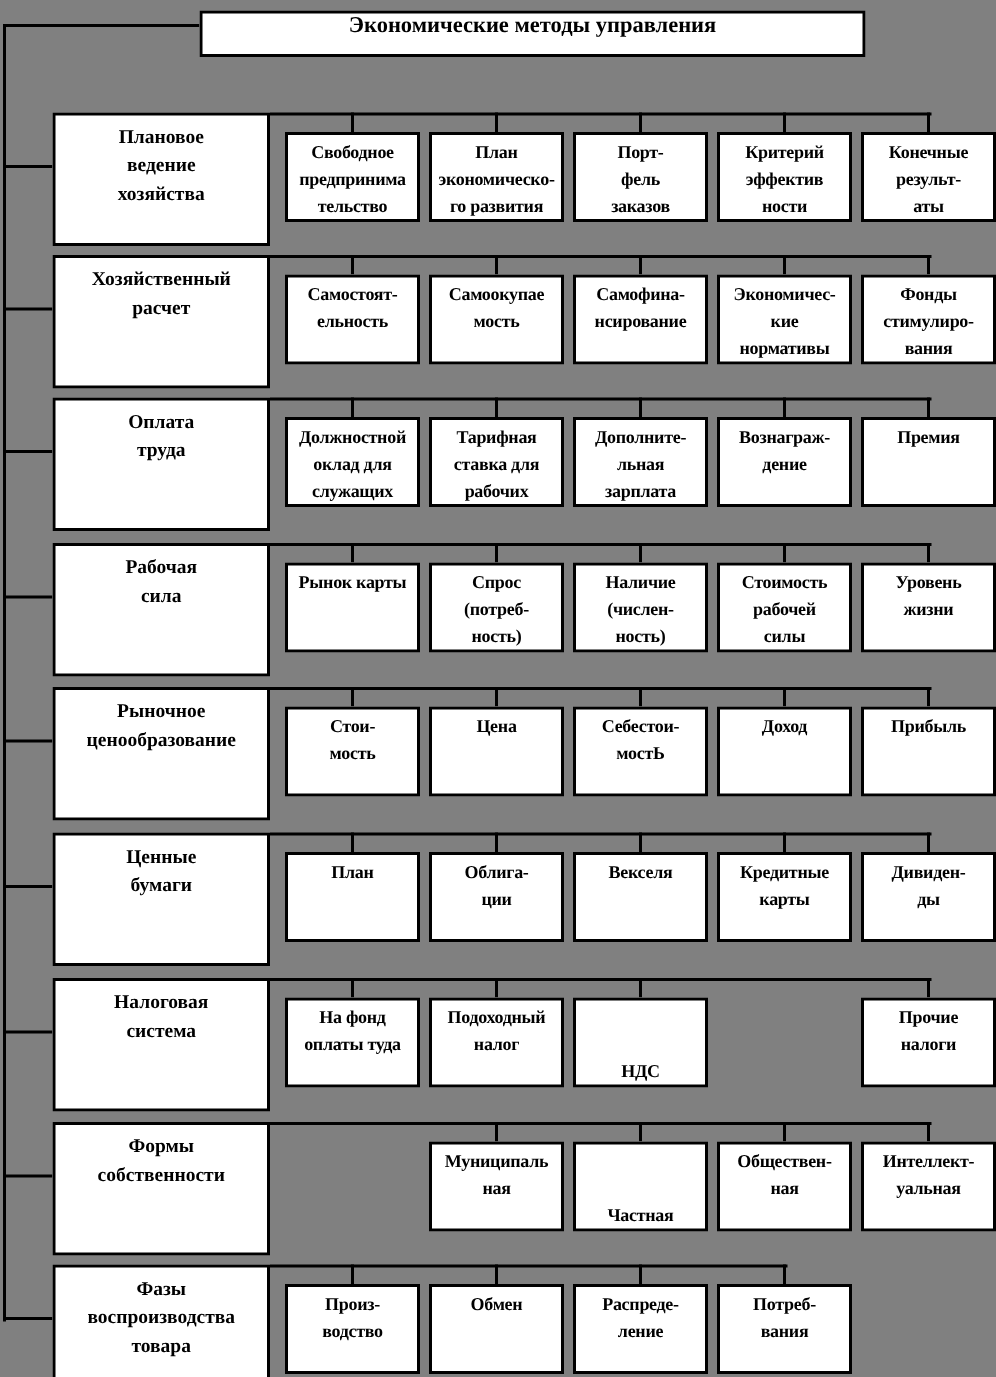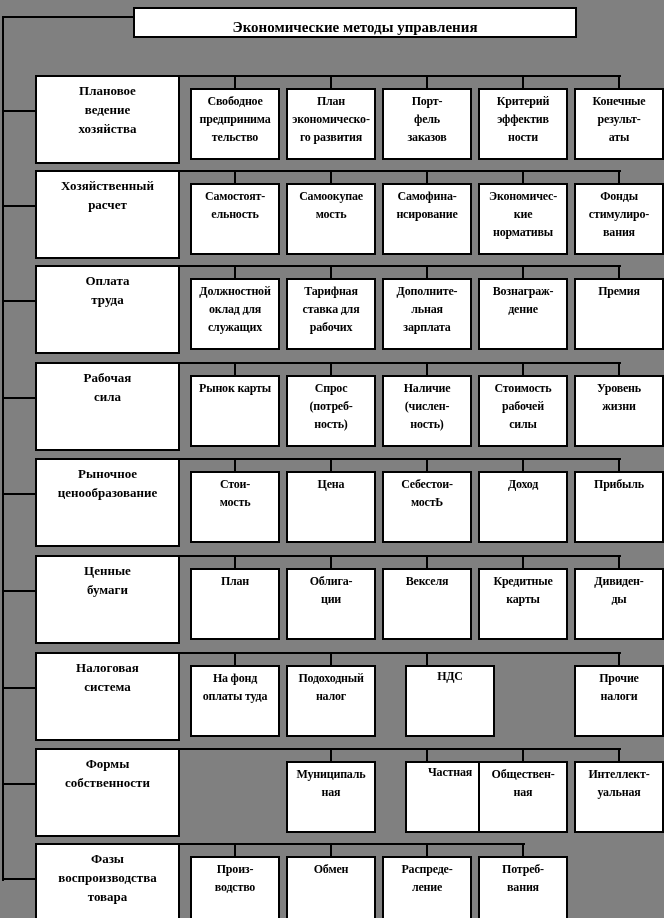--- a/index.html
+++ b/index.html
@@ -10,36 +10,36 @@
     color:#000;
   }
   .line{position:absolute;background:#000;}
   #left-rail{left:2px;top:16px;width:2px;height:865px;}
   #title-connector{left:2px;top:16px;width:131px;height:2px;}
   .box{
     position:absolute;background:#ffffff;border:2px solid #000;
     box-sizing:border-box;overflow:hidden;
     display:flex;justify-content:center;align-items:flex-start;
   }
-  .box.vmid{align-items:flex-start;margin-left:23px;}
+  .box.vmid{align-items:flex-end;}
   #title-box{
     left:133px;top:7px;width:444px;height:31px;
-    align-items:flex-end;
+    align-items:flex-start;
   }
   #title-box .lbl{font-size:15px;line-height:17px;padding-top:0;}
   .row{position:absolute;left:0;width:664px;height:73px;}
   .hstub{left:2px;top:35px;width:33px;height:2px;}
   .rail{left:180px;top:0;height:2px;}
   .rail5{width:441px;}
   .rail4{width:345px;}
   .cat{left:35px;top:0;width:145px;height:89px;}
   .cell{position:absolute;top:0;width:90px;height:73px;}
   .c1{left:190px}.c2{left:286px}.c3{left:382px}.c4{left:478px}.c5{left:574px}
   .vstub{left:calc(50% - 1px);top:0;width:2px;height:13px;}
-  .child{top:13px;left:0;width:90px;height:72px;}
+  .child{top:13px;left:0;width:90px;height:60px;}
   .lbl{
     white-space:pre-line;text-align:center;font-weight:bold;width:100%;
   }
   .cat .lbl{font-size:13px;line-height:19px;padding-top:4px;}
   .child .lbl{font-size:12px;line-height:18px;padding-top:2px;letter-spacing:-0.2px;}
   .vmid .lbl{padding-top:0;}
 </style>
 </head>
 <body>
 

